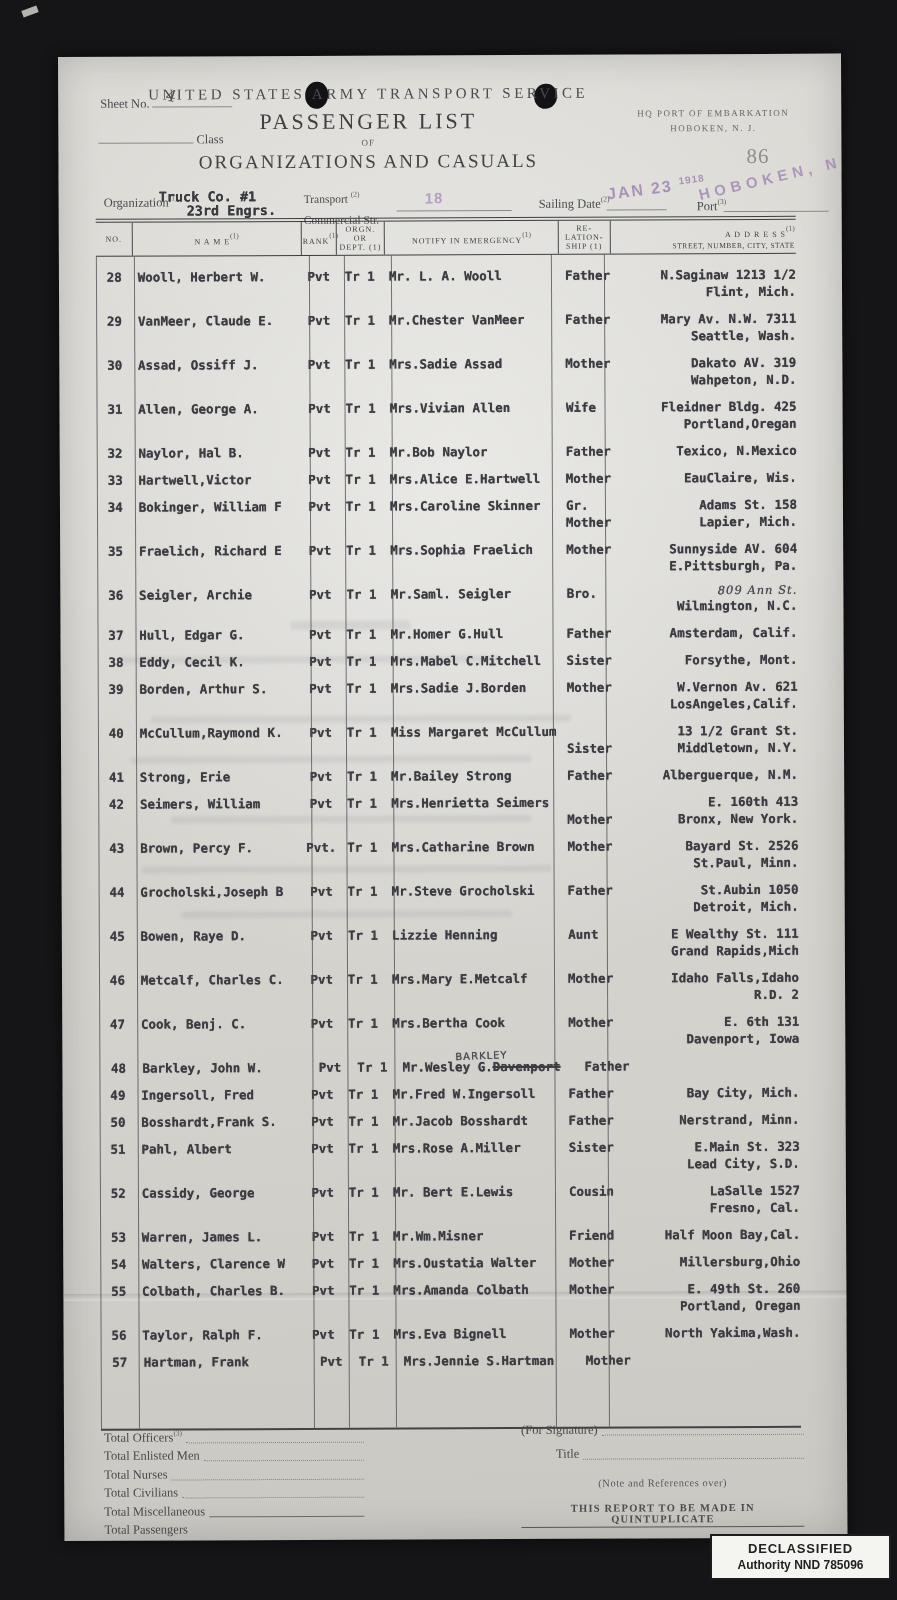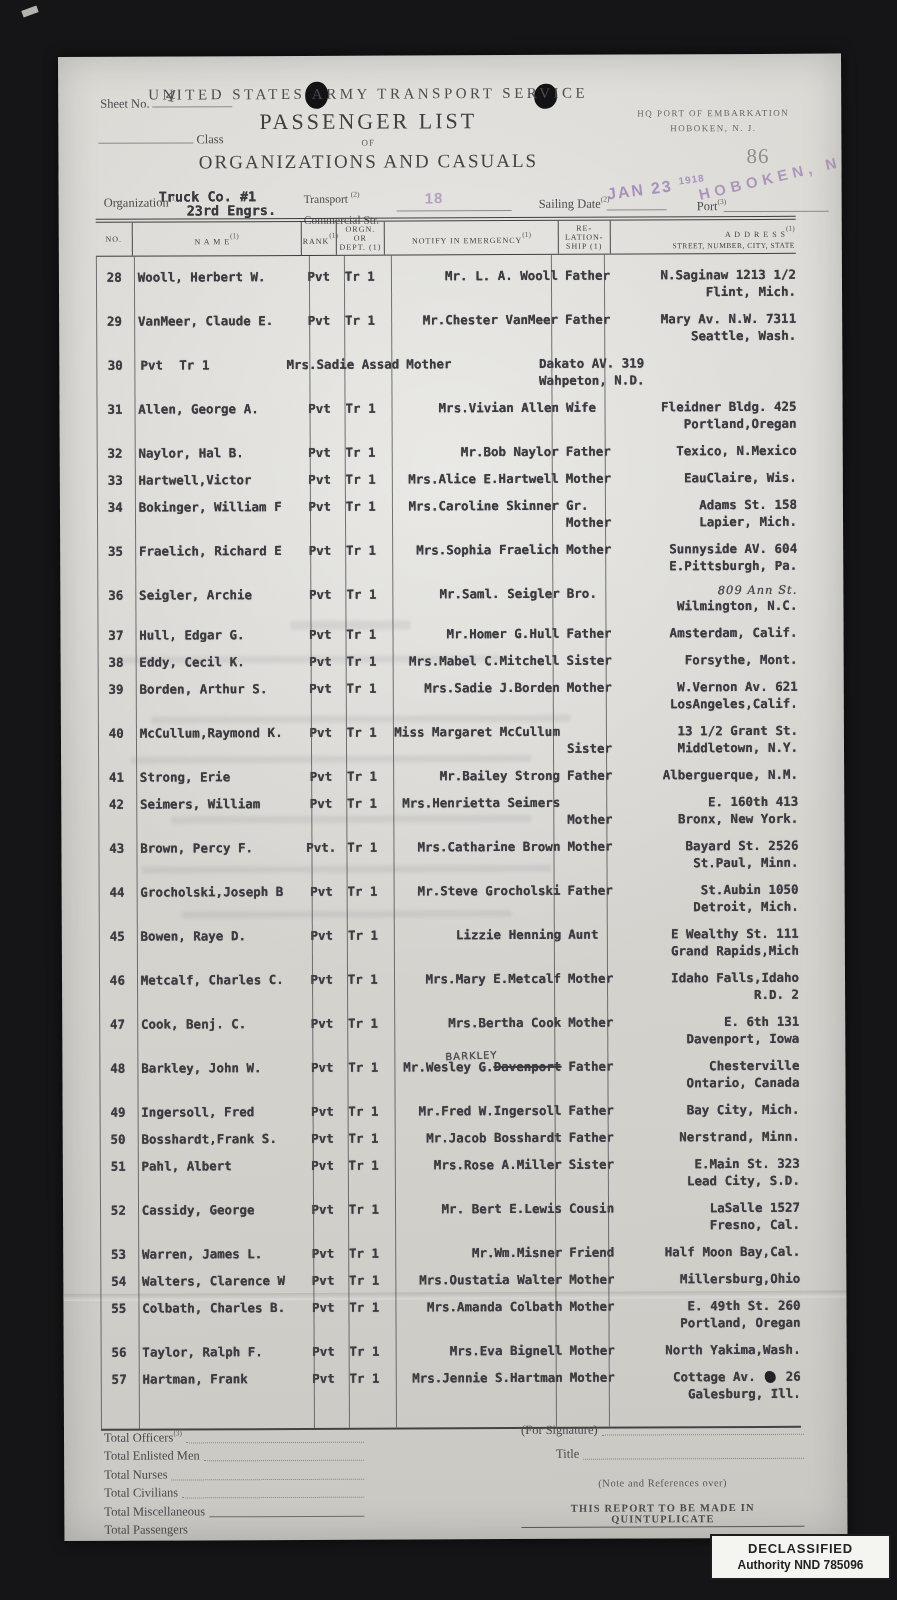--- a/index.html
+++ b/index.html
@@ -73,21 +73,21 @@
 
   .tbody{position:relative;padding-top:12px;min-height:1160px;}
   .vline{position:absolute;top:0;bottom:0;width:1px;background:#4a4a4e;opacity:.75;}
   .tbl-bottom{border-top:2px solid #434345;}
 
   .prow{display:flex;margin-bottom:10px;font-family:"DejaVu Sans Mono",monospace;font-size:12.5px;line-height:17px;font-weight:700;color:#3b3b41;text-shadow:0 0 .7px rgba(59,59,65,.85);}
   .prow .c-no{text-align:center;}
   .prow .c-name{padding-left:5px;}
   .prow .c-rank{text-align:center;}
   .prow .c-org{text-align:center;}
-  .prow .c-notify{padding-left:5px;position:relative;text-align:right;}
+  .prow .c-notify{padding-left:5px;position:relative;}
   .prow .c-rel{padding-left:7px;}
   .prow .c-addr{padding-left:14px;}
   .addr2{padding-left:16px;}
   .struck{text-decoration:line-through;text-decoration-thickness:2px;position:relative;}
   .hand{font-family:"DejaVu Sans",sans-serif;font-weight:400;font-size:10px;color:#4e4e54;letter-spacing:1px;}
   .ann{position:absolute;top:-11px;left:58px;transform:rotate(-2deg);}
   .addrnote{font-family:"DejaVu Serif",serif;font-style:italic;font-weight:400;font-size:11.5px;color:#4c4c52;line-height:13px;letter-spacing:1px;}
   .blob{display:inline-block;width:11px;height:12px;background:#232327;border-radius:45% 60% 50% 55%;vertical-align:-2px;margin:0 2px;}
 
   
@@ -247,20 +247,21 @@
           <div class="c-rel">
             <div>Father</div>
           </div>
           <div class="c-addr">
             <div>Mary Av. N.W. 7311</div>
             <div class="addr2">Seattle, Wash.</div>
           </div>
         </div>
         <div class="prow">
           <div class="c-no">30</div>
+          <div class="c-name">Assad, Ossiff J.</div>
           <div class="c-rank">Pvt</div>
           <div class="c-org">Tr 1</div>
           <div class="c-notify">Mrs.Sadie Assad</div>
           <div class="c-rel">
             <div>Mother</div>
           </div>
           <div class="c-addr">
             <div>Dakato AV. 319</div>
             <div class="addr2">Wahpeton, N.D.</div>
           </div>
@@ -503,24 +504,20 @@
         </div>
         <div class="prow">
           <div class="c-no">48</div>
           <div class="c-name">Barkley, John W.</div>
           <div class="c-rank">Pvt</div>
           <div class="c-org">Tr 1</div>
           <div class="c-notify">Mr.Wesley G.<div class="struck" style="display: inline;">Davenport</div><div class="hand ann">BARKLEY</div></div>
           <div class="c-rel">
             <div>Father</div>
           </div>
-          <div class="c-addr">
-            <div>Chesterville</div>
-            <div class="addr2">Ontario, Canada</div>
-          </div>
         </div>
         <div class="prow">
           <div class="c-no">49</div>
           <div class="c-name">Ingersoll, Fred</div>
           <div class="c-rank">Pvt</div>
           <div class="c-org">Tr 1</div>
           <div class="c-notify">Mr.Fred W.Ingersoll</div>
           <div class="c-rel">
             <div>Father</div>
           </div>
@@ -623,24 +620,20 @@
           </div>
         </div>
         <div class="prow">
           <div class="c-no">57</div>
           <div class="c-name">Hartman, Frank</div>
           <div class="c-rank">Pvt</div>
           <div class="c-org">Tr 1</div>
           <div class="c-notify">Mrs.Jennie S.Hartman</div>
           <div class="c-rel">
             <div>Mother</div>
-          </div>
-          <div class="c-addr">
-            <div>Cottage Av. <div class="blob"></div> 26</div>
-            <div class="addr2">Galesburg, Ill.</div>
           </div>
         </div>
       </div>
     <div class="tbl-bottom"></div>
   </div>
 
   <div class="footer">
     <div class="totals">
         <div class="trow">
           <div class="lbl">Total Officers<sup class="ref">(3)</sup></div>

